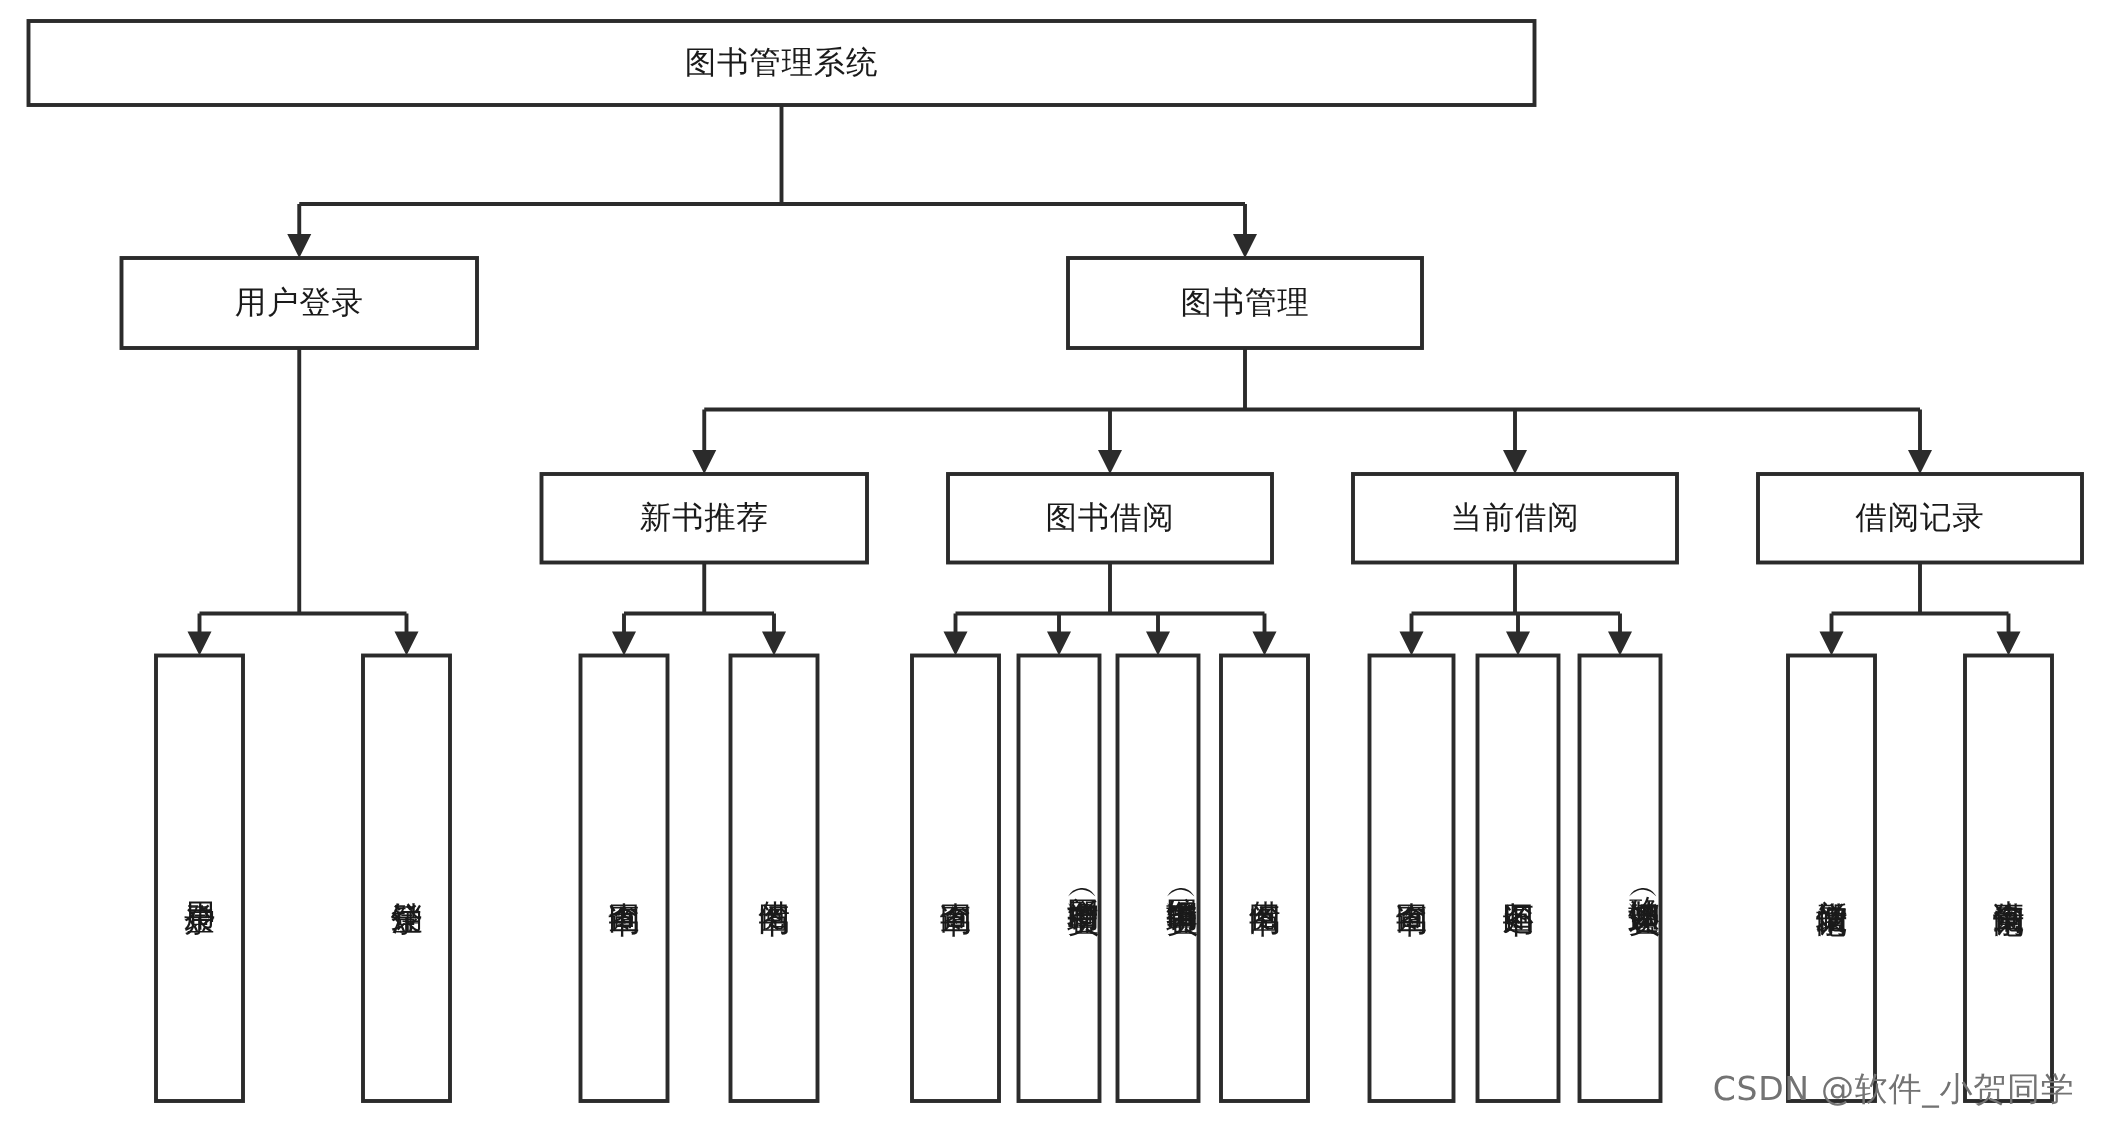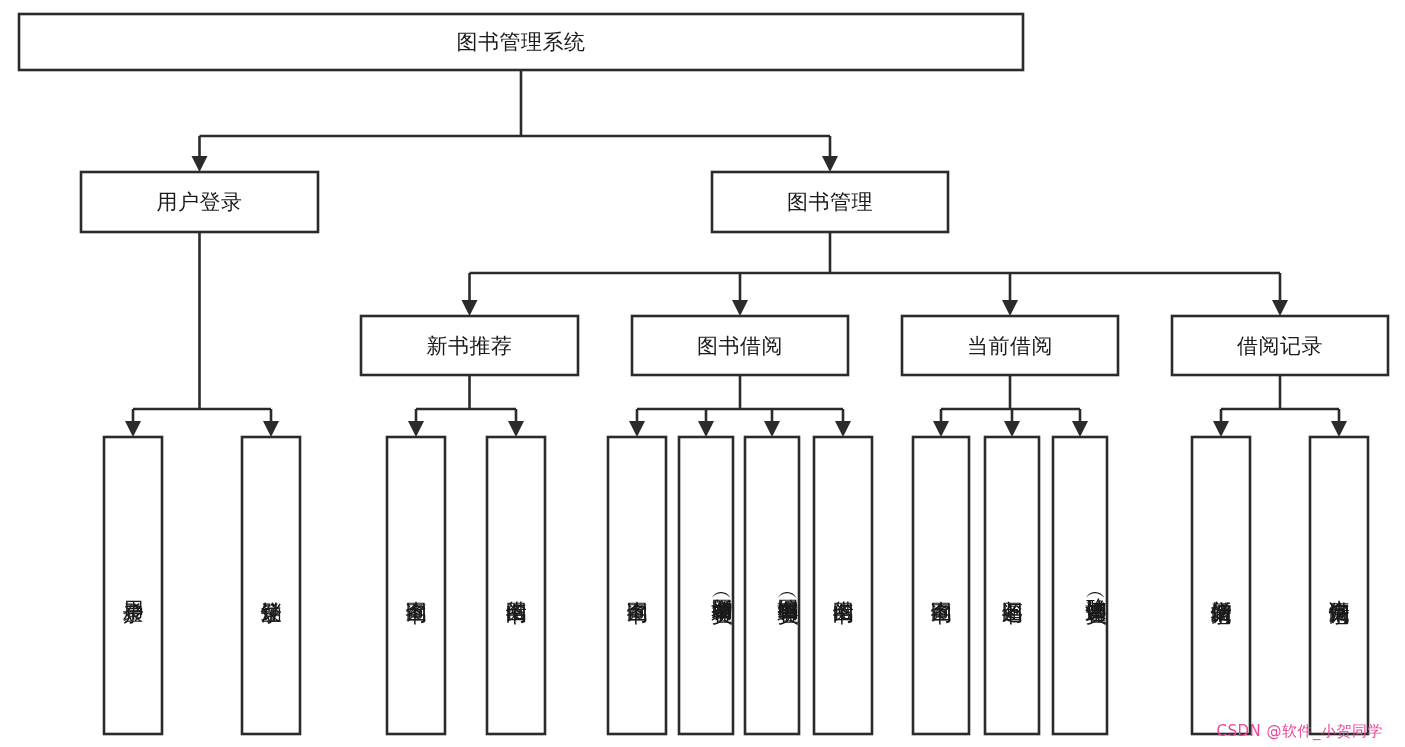--- a/index.html
+++ b/index.html
@@ -69,22 +69,22 @@
     pointer-events: none;
   }
   .vlabel.center {
     align-items: center;
   }
   #watermark {
     position: absolute;
     right: 10px;
     bottom: 6px;
     font-family: "DejaVu Sans", "Liberation Sans", sans-serif;
-    font-size: 15px;
-    color: #ec4899;
+    font-size: 22px;
+    color: #737373;
     letter-spacing: 0.5px;
     white-space: nowrap;
   }
 </style>
 </head>
 <body>
 
 <div id="diagram-root">
 
   <svg id="tree-svg" viewBox="0 0 1405 747">

